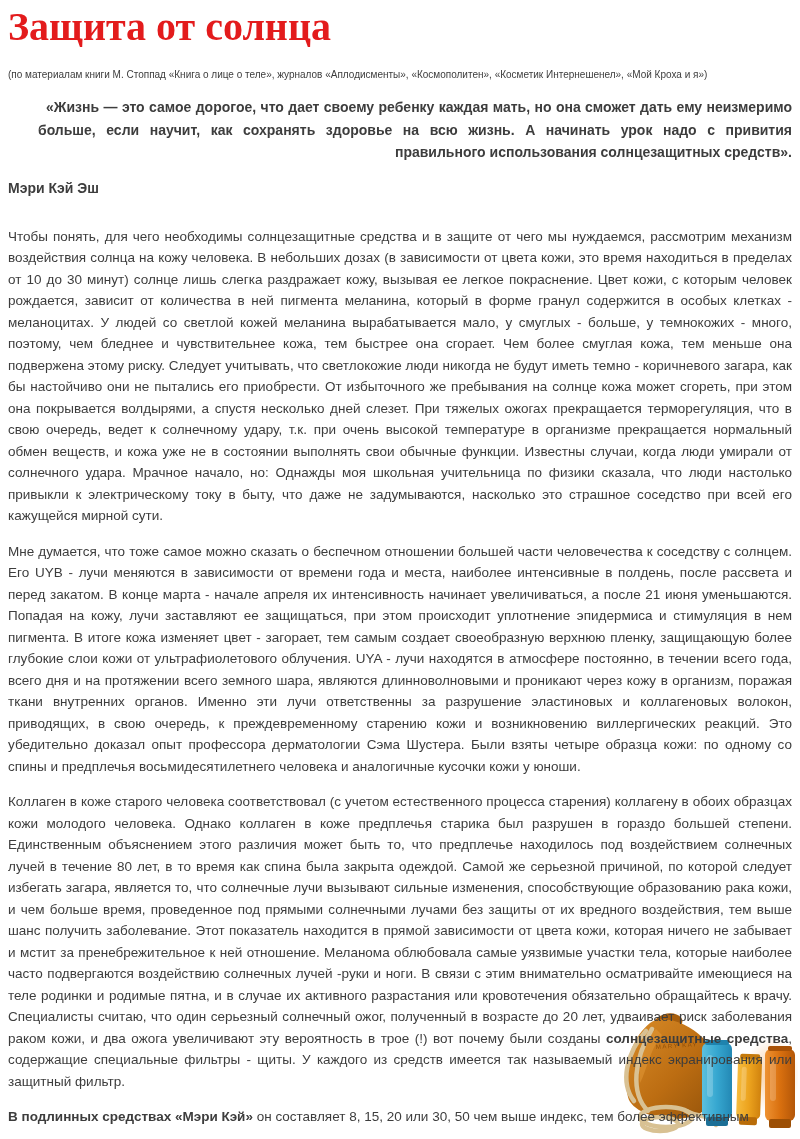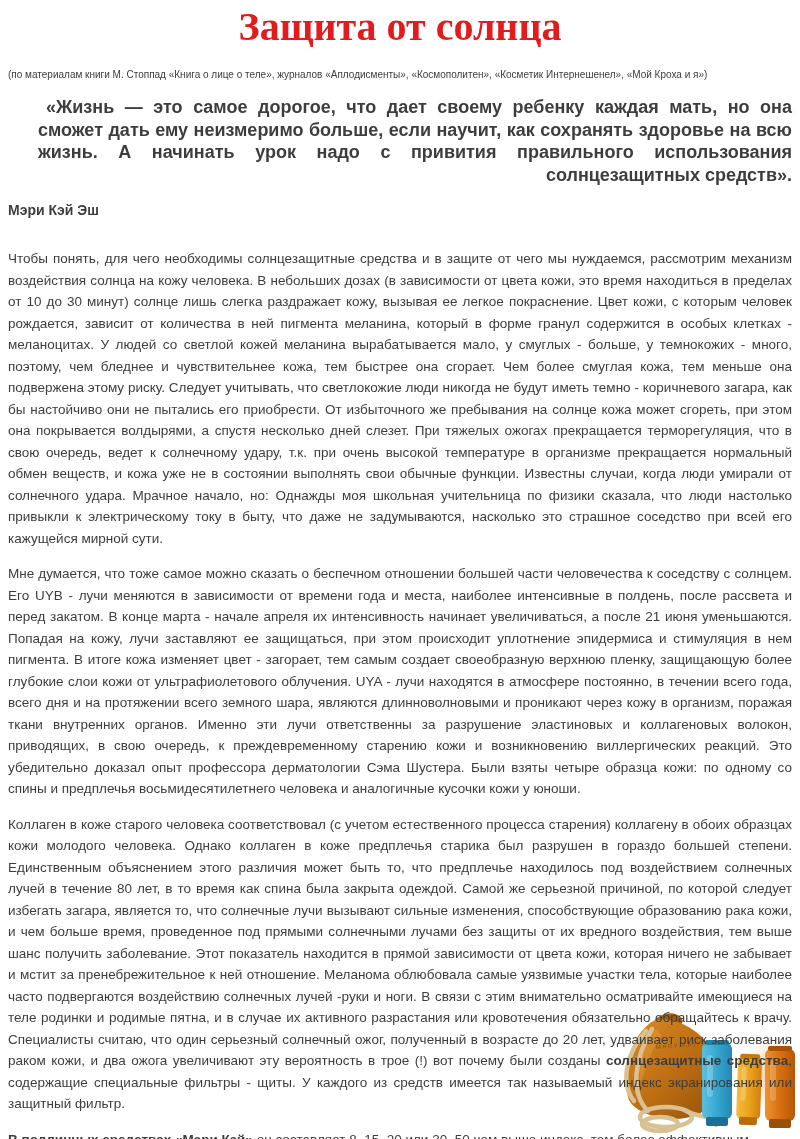--- a/index.html
+++ b/index.html
@@ -15,32 +15,32 @@
     position: relative;
     z-index: 1;
     padding: 2px 8px 0 8px;
   }
   .doc-title {
     font-family: "Liberation Serif", serif;
     font-weight: bold;
     font-size: 40px;
     line-height: 50px;
     color: #e31b1c;
-    text-align: center;
+    text-align: left;
     margin: 0;
   }
   .source-note {
     margin-top: 9px;
     font-size: 10px;
     line-height: 28px;
     text-align: justify;
   }
   .quote {
     margin: 7px 0 16px 30px;
-    font-size: 18px;
+    font-size: 14px;
     font-weight: bold;
     line-height: 22.5px;
     text-indent: 8px;
     text-align: justify;
     text-align-last: right;
   }
   .quote-author {
     margin-top: 6px;
     font-size: 14px;
     font-weight: bold;

